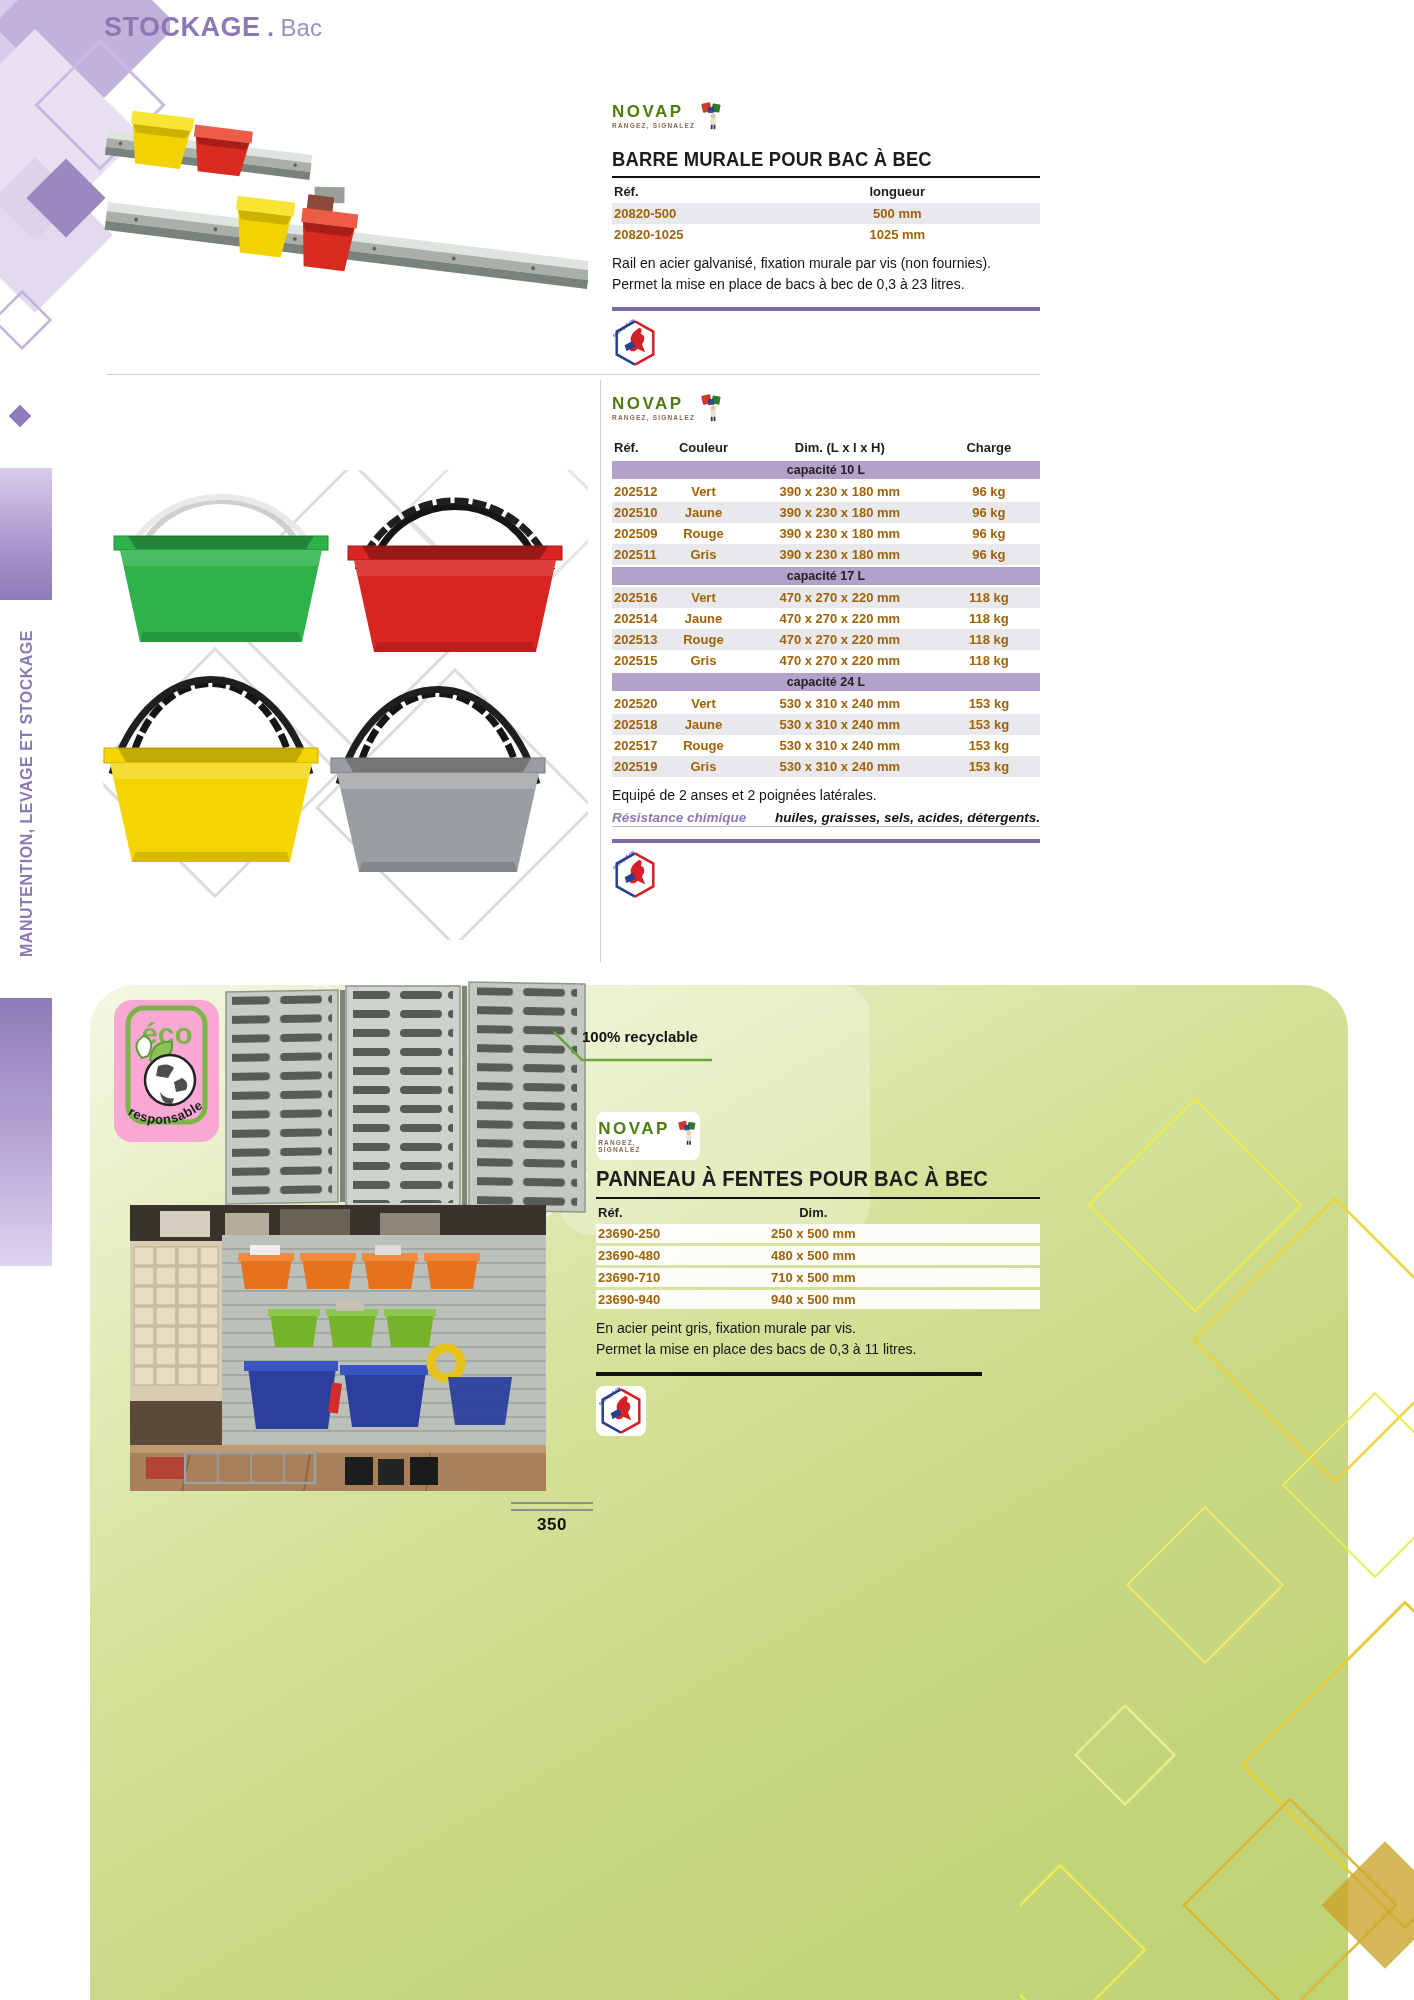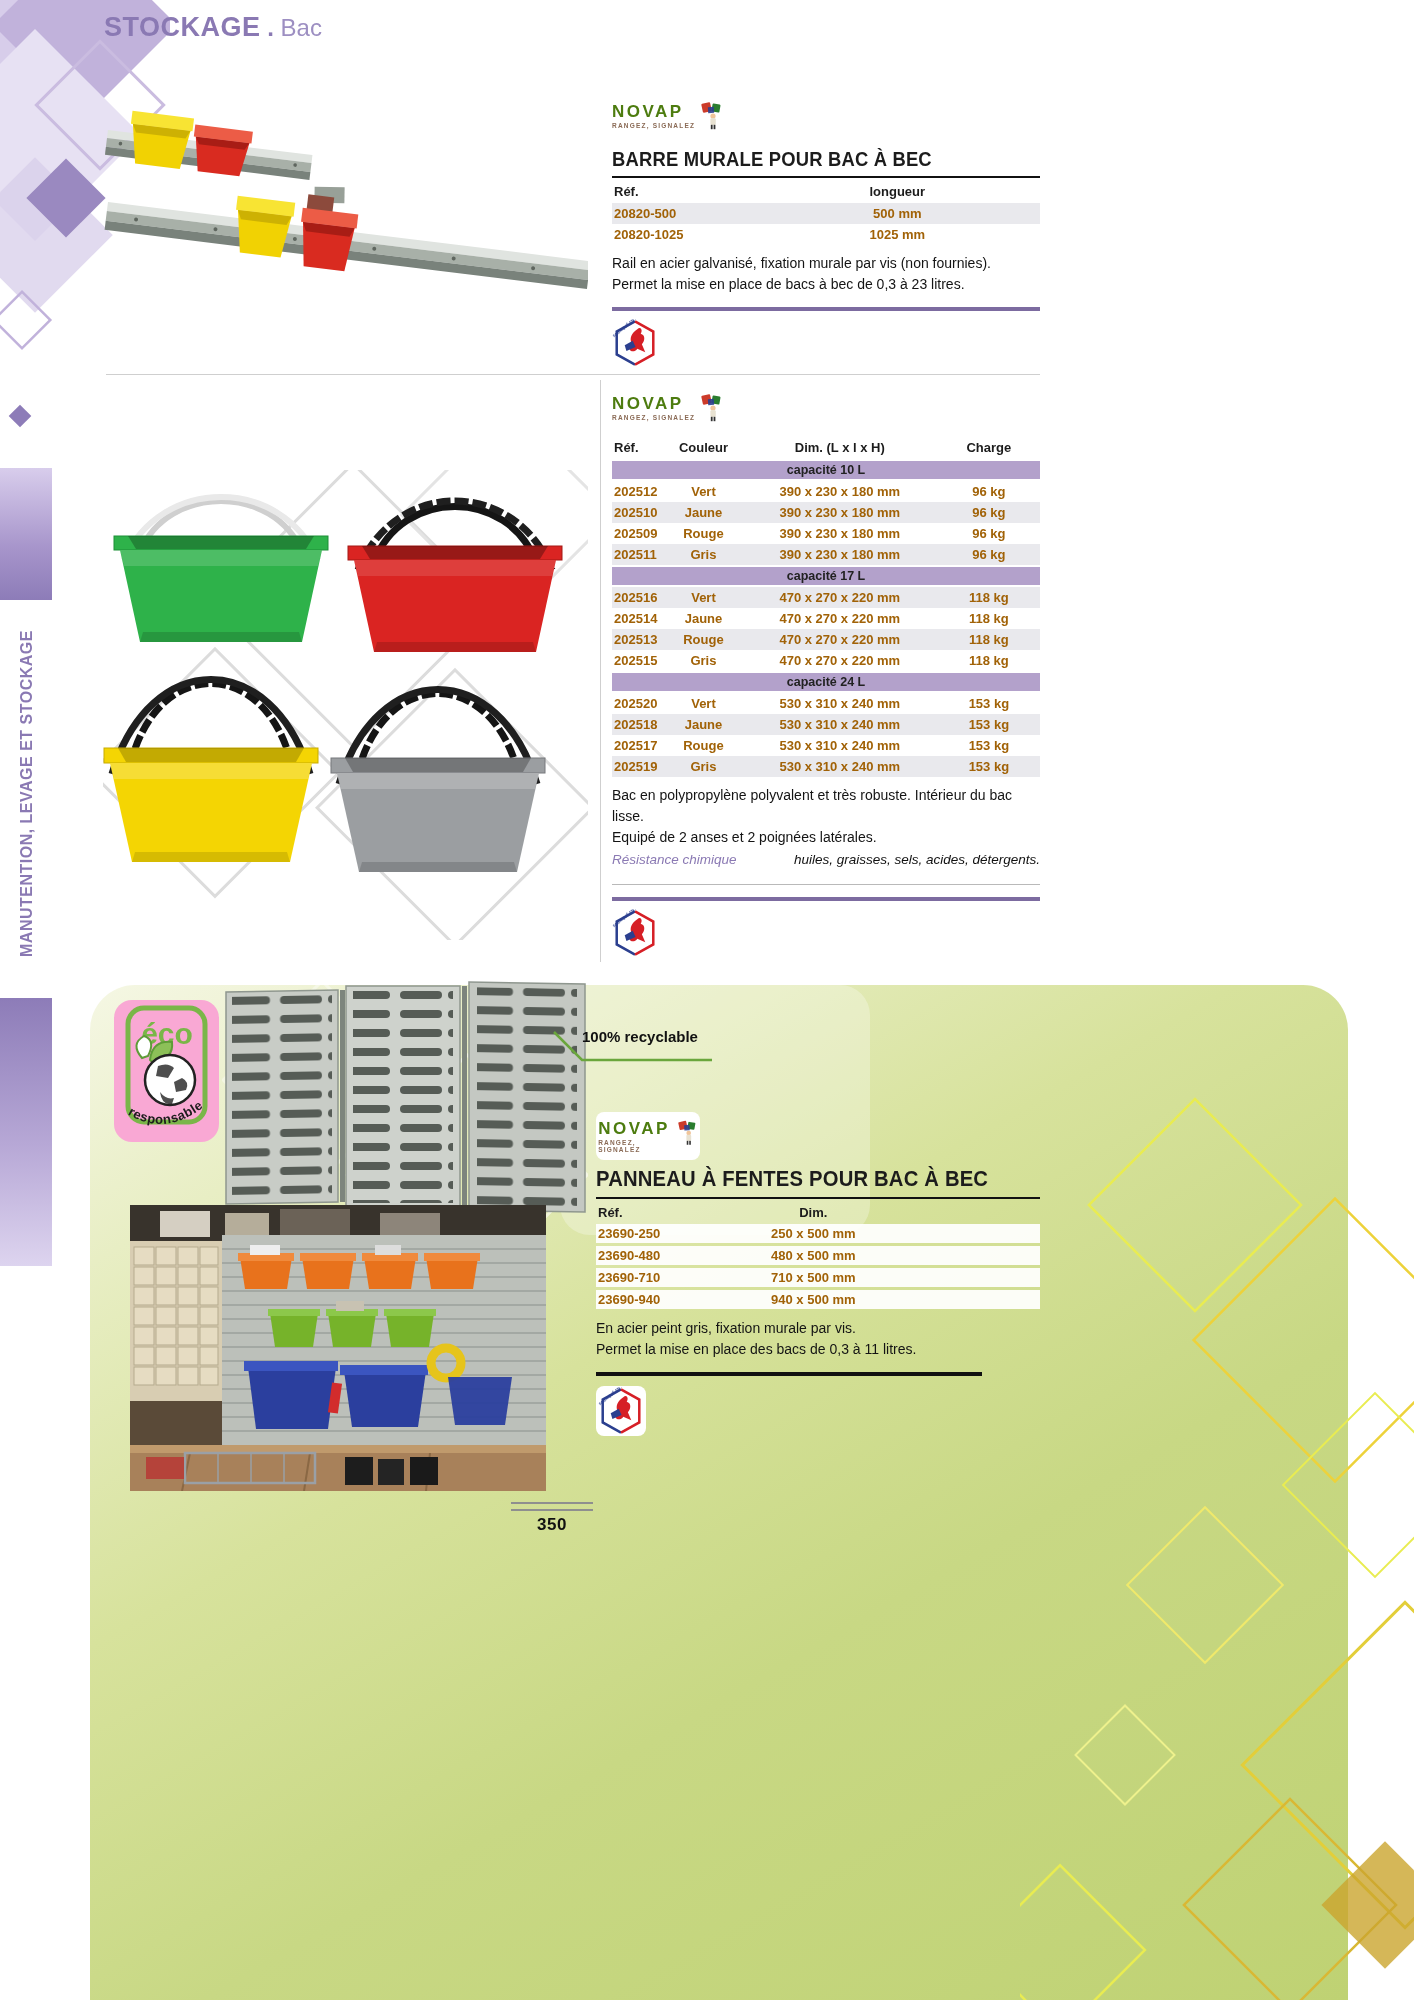--- a/index.html
+++ b/index.html
@@ -44,21 +44,21 @@
   .cell{text-align:center;overflow:hidden;white-space:nowrap;}
   .cell.c0{text-align:left;padding-left:2px;}
   .trow{display:flex;align-items:center;height:21px;font-size:13px;font-weight:700;color:#a16207;}
   .trow.shaded{background:var(--row-gray,#e9e9ed);}
   .trow.prow{background:rgba(255,255,255,.93);height:19px;margin-bottom:3px;}
   .band{background:var(--purple-band,#b3a1cb);text-align:center;font-weight:700;font-size:12.5px;
     height:18px;line-height:18px;color:#222;margin:2px 0;}
 
   .pdesc{font-size:14px;line-height:21px;margin-top:8px;color:#141414;}
   .resist{display:flex;justify-content:space-between;align-items:baseline;margin-top:4px;
-    border-bottom:1px solid #b9b9b9;padding-bottom:17px;font-size:13.5px;font-style:italic;font-weight:400;}
+    border-bottom:1px solid #b9b9b9;padding-bottom:1px;font-size:13.5px;font-style:italic;font-weight:700;}
   .resist .rlabel{color:var(--purple,#8a79b3);}
   .resist .rvalue{color:#111;}
   .rule-purple{height:4px;background:var(--purple-rule,#7c6ba0);margin-top:12px;}
   .rule-black{height:4px;background:#111;margin-top:12px;width:386px;}
   .france{width:46px;height:48px;margin-top:8px;}
   .chip{background:#fff;border-radius:8px;display:inline-flex;align-items:center;justify-content:center;}
   .chip.nv{width:96px;height:44px;padding:2px 4px;}
   .chip.fr{width:50px;height:50px;margin-top:10px;}
   .chip.fr .france{margin-top:0;}
 
@@ -343,21 +343,20 @@
           <div class="cell c3" style="width: 24%;">153 kg</div>
         </div>
         <div class="trow shaded">
           <div class="cell c0" style="width: 12%;">202519</div>
           <div class="cell c1" style="width: 18%;">Gris</div>
           <div class="cell c2" style="width: 46%;">530 x 310 x 240 mm</div>
           <div class="cell c3" style="width: 24%;">153 kg</div>
         </div>
       </div>
     <div class="pdesc">
-      <div>Bac en polypropylène polyvalent et très robuste. Intérieur du bac lisse.</div>
       <div>Equipé de 2 anses et 2 poignées latérales.</div>
     </div>
     <div class="resist">
       <span class="rlabel">Résistance chimique</span>
       <span class="rvalue">huiles, graisses, sels, acides, détergents.</span>
     </div>
     <div class="rule-purple"></div>
     <svg class="france" viewBox="0 0 40 42">
       <path d="M20 2 L4 11 L4 31 L20 40" fill="none" stroke="#2b3f8f" stroke-width="2.2"></path>
       <path d="M20 2 L36 11 L36 31 L20 40" fill="none" stroke="#d61f26" stroke-width="2.2"></path>

